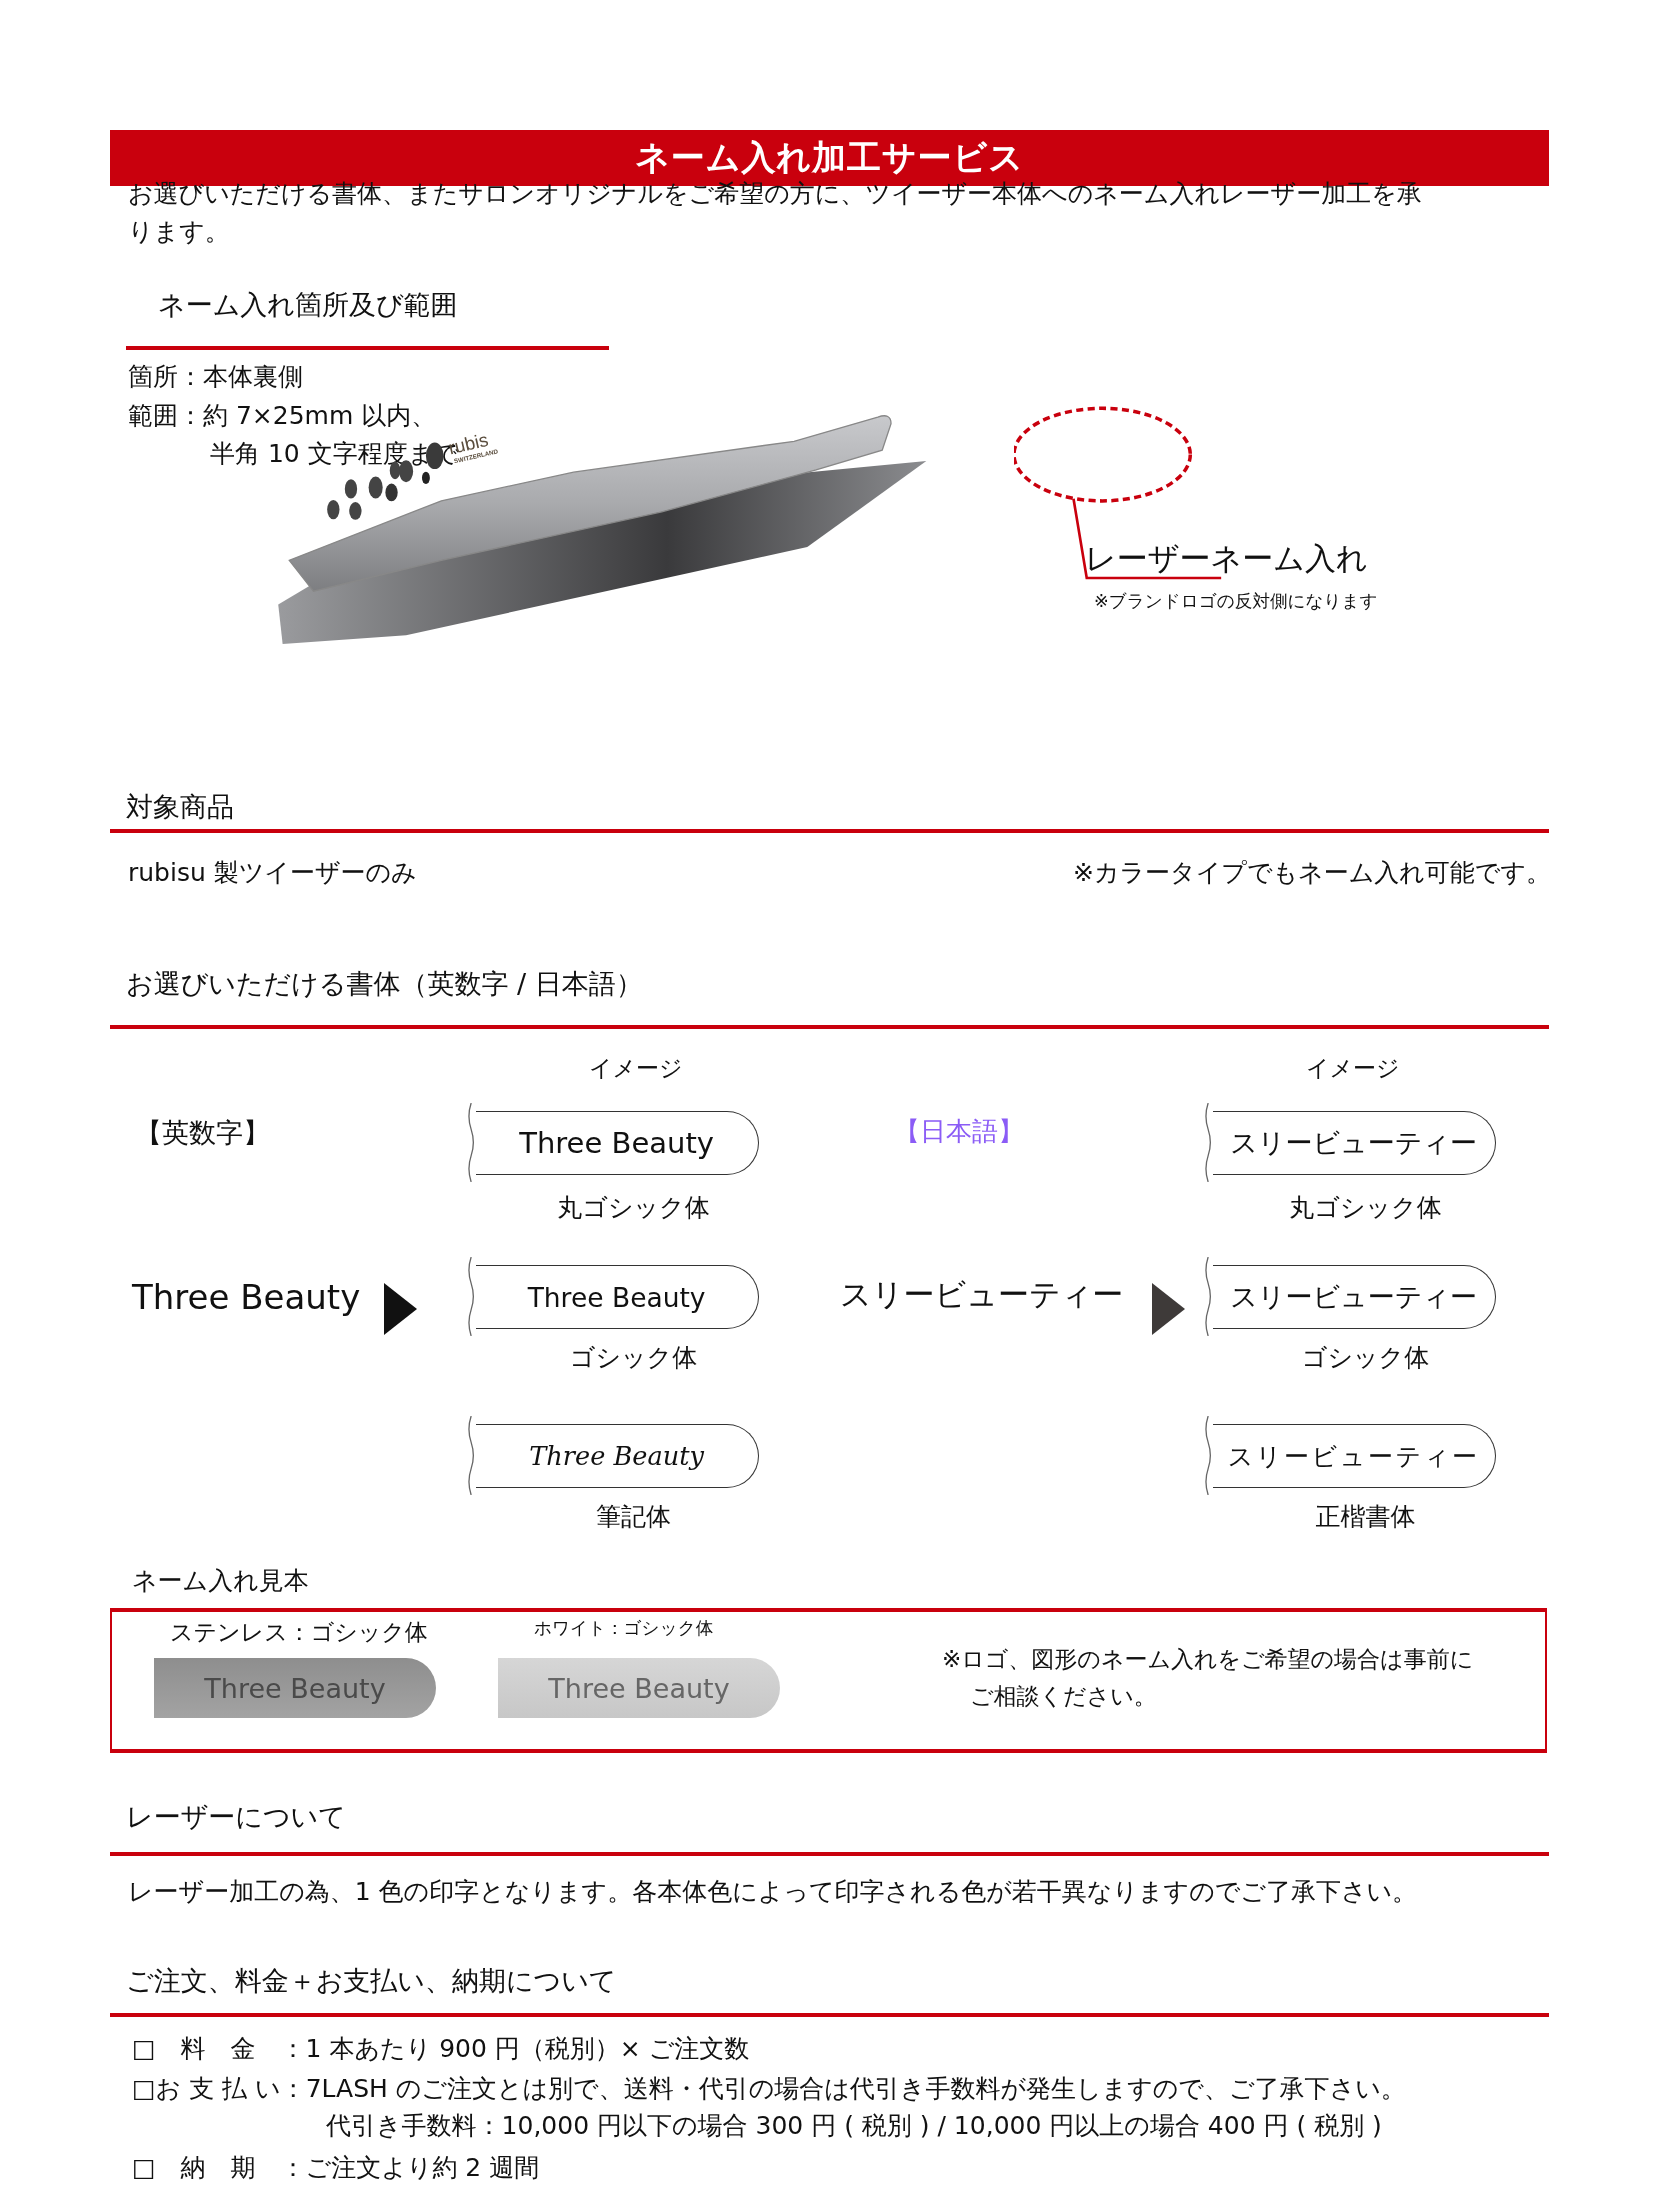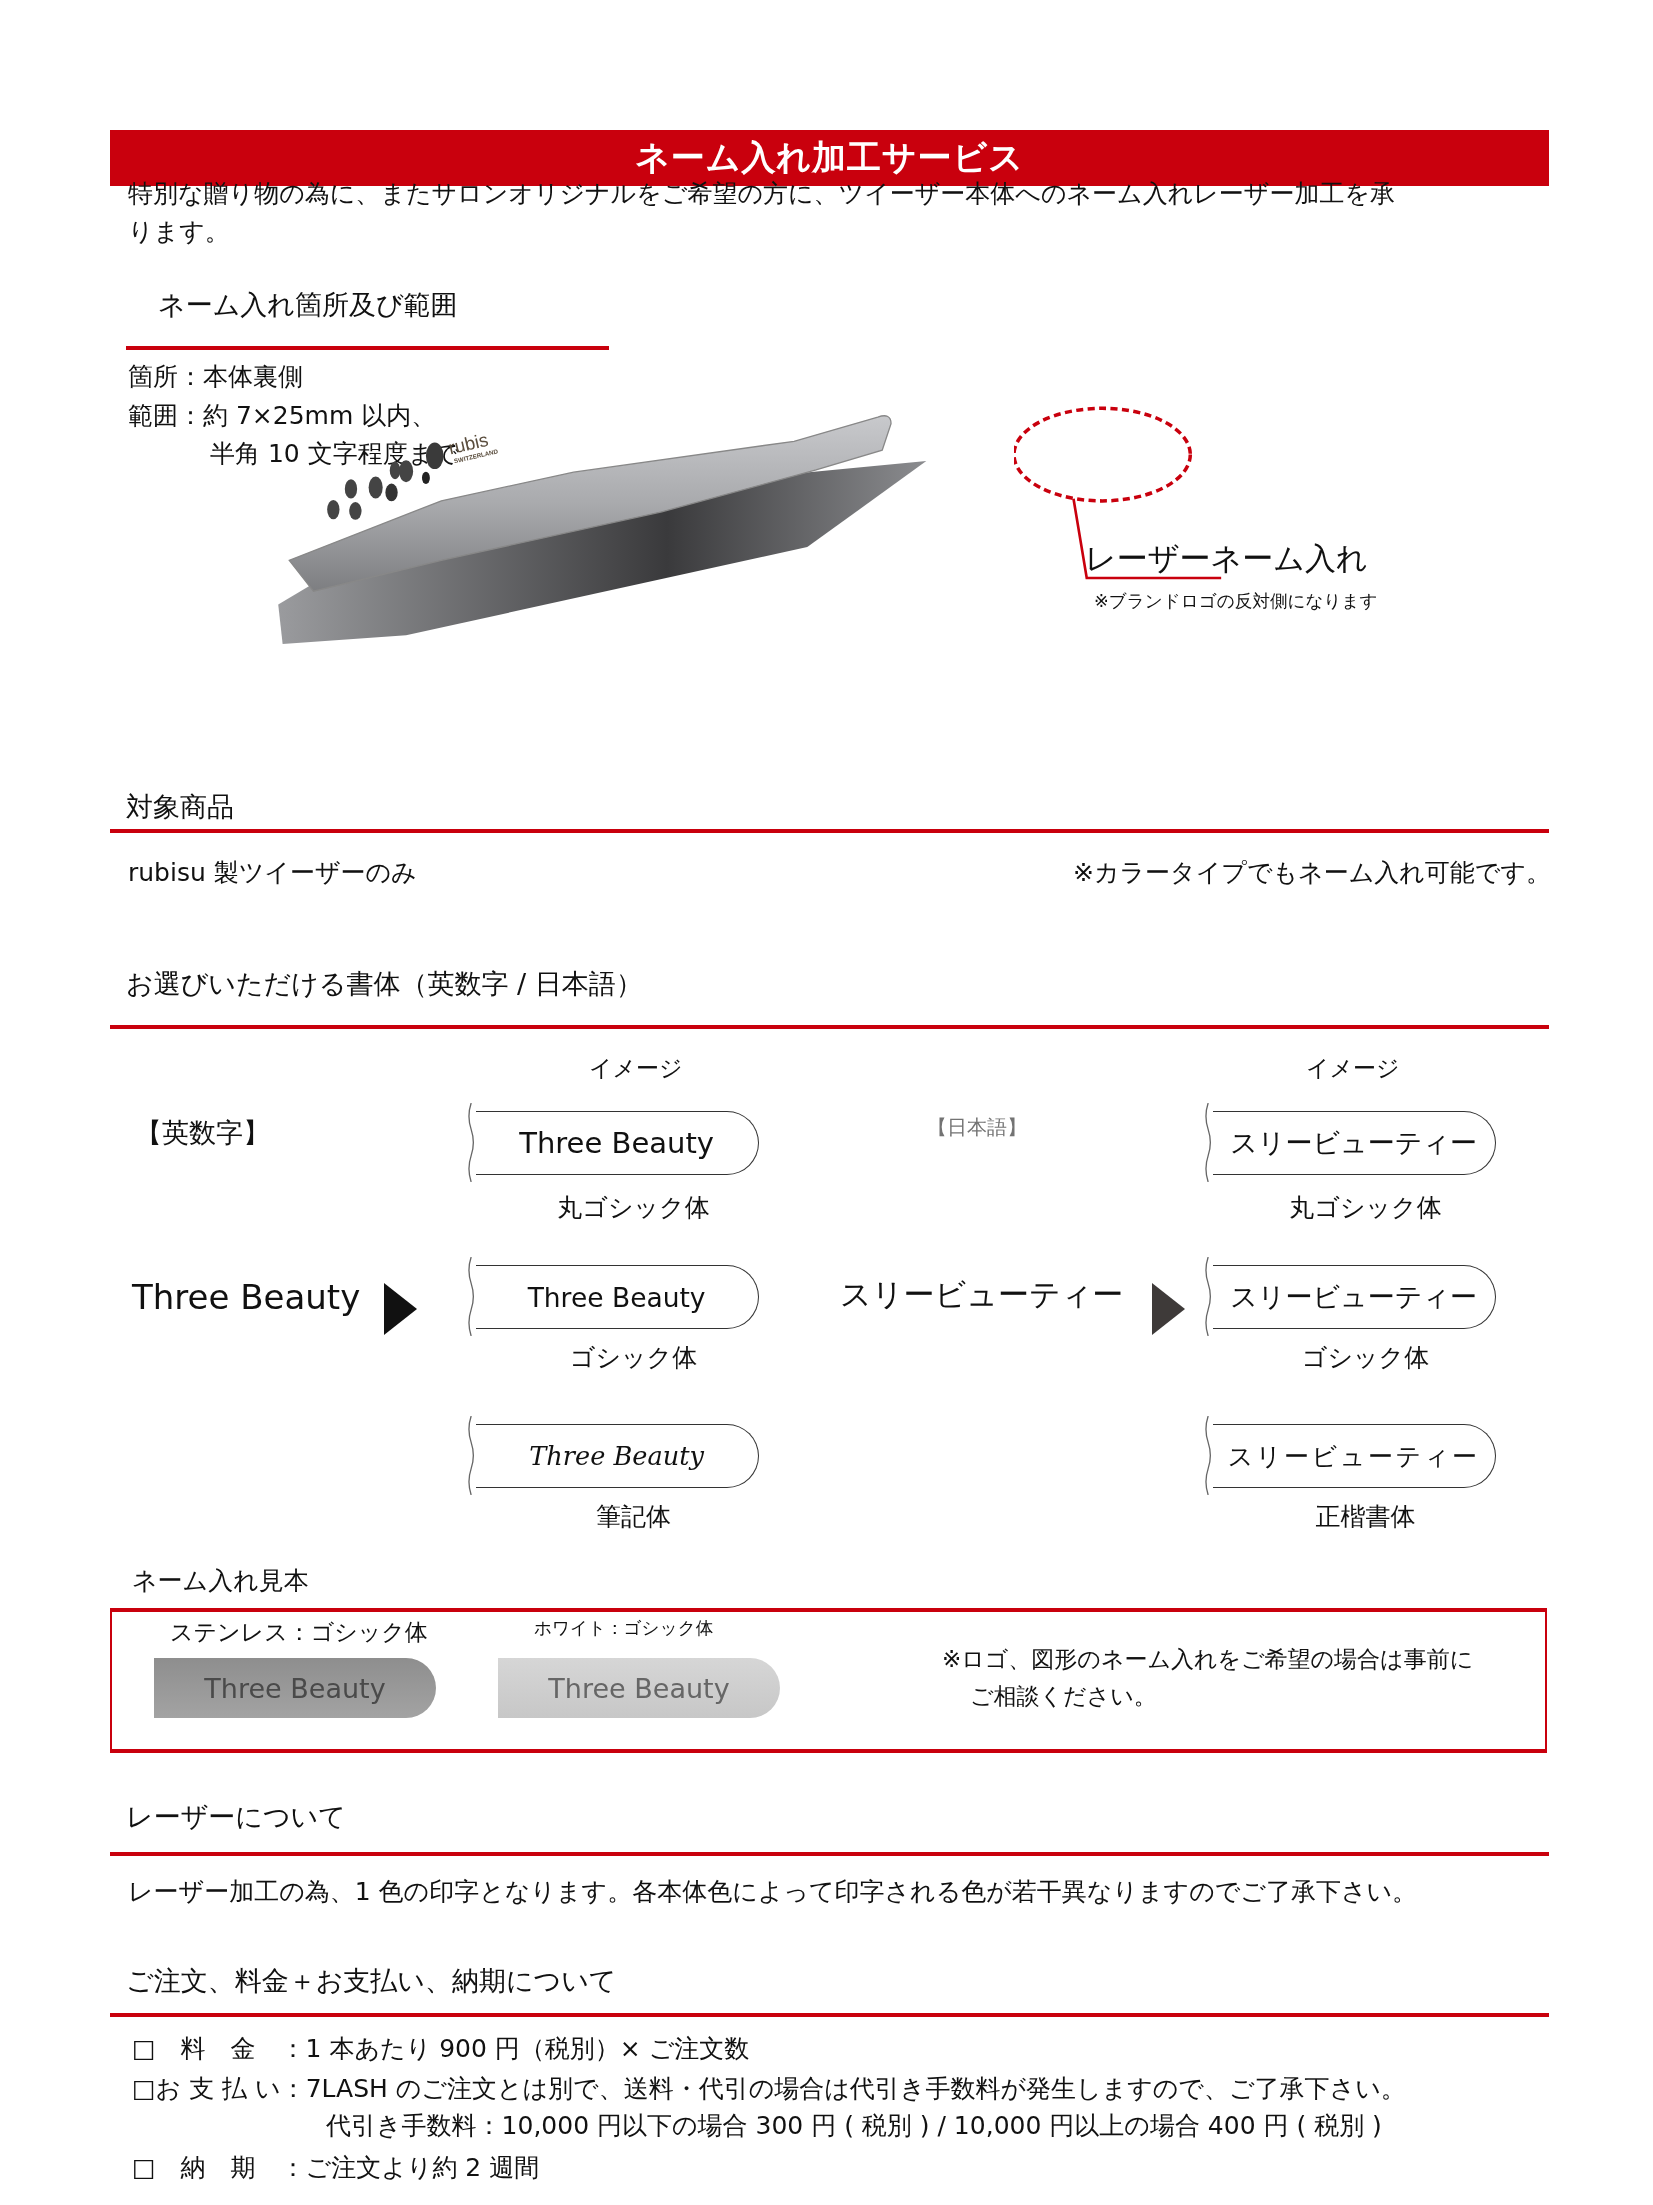--- a/index.html
+++ b/index.html
@@ -15,21 +15,21 @@
   .tip svg{position:absolute;left:0;top:0;}
   .cap{position:absolute;font-size:25px;text-align:center;width:309px;}
 </style>
 </head>
 <body>
 
 <div class="banner" style="top:99px;margin-top:31px;">
   <span>ネーム入れ加工サービス</span>
 </div>
 
-<div class="t" style="left:128px;top:174px;">特別な贈り物の為に、またサロンオリジナルをご希望の方に、ツイーザー本体へのネーム入れレーザー加工を承</div>
+<div class="t" style="left:128px;top:174px;">お選びいただける書体、またサロンオリジナルをご希望の方に、ツイーザー本体へのネーム入れレーザー加工を承</div>
 <div class="t" style="left:128px;top:212px;">ります。</div>
 
 <div class="sec-title" style="top:287px;margin-left:32px;">ネーム入れ箇所及び範囲</div>
 <div class="redline" style="left:126px;top:346px;width:483px;"></div>
 <div class="t" style="left:128px;top:357px;">箇所：本体裏側</div>
 <div class="t" style="left:128px;top:396px;">範囲：約 7×25mm 以内、</div>
 <div class="t" style="left:210px;top:434px;">半角 10 文字程度まで</div>
 
 <svg class="abs" style="left:265px;top:397px;" width="1014" height="309" viewBox="0 0 2300 700">
   <defs>
@@ -71,21 +71,21 @@
 <div class="t" style="left:128px;top:853px;">rubisu 製ツイーザーのみ</div>
 <div class="t" style="left:1073px;top:853px;">※カラータイプでもネーム入れ可能です。</div>
 
 <div class="sec-title" style="top:966px;">お選びいただける書体（英数字 / 日本語）</div>
 <div class="redline" style="left:110px;top:1025px;width:1439px;"></div>
 
 <div class="t" style="left:589px;top:1050px;font-size:23px;">イメージ</div>
 <div class="t" style="left:1306px;top:1050px;font-size:23px;">イメージ</div>
 
 <div class="t" style="left:135px;top:1111px;font-size:27px;">【英数字】</div>
-<div class="t" style="left:927px;top:1111px;font-size:20px;color:#737373;">【日本語】</div>
+<div class="t" style="left:894px;top:1111px;font-size:26px;color:#8b5cf6;">【日本語】</div>
 
 <div class="t" style="left:132px;top:1270px;font-size:34px;">Three Beauty</div>
 <div class="abs" style="left:384px;top:1283px;width:0;height:0;border-top:26.5px solid transparent;border-bottom:26.5px solid transparent;border-left:33px solid #111;"></div>
 <div class="t" style="left:840px;top:1270px;font-size:31px;">スリービューティー</div>
 <div class="abs" style="left:1152px;top:1283px;width:0;height:0;border-top:26.5px solid transparent;border-bottom:26.5px solid transparent;border-left:33px solid #3e3a39;"></div>
 
 <div class="tip" style="left:465px;top:1103px;">
   <svg width="13.2" height="79" viewBox="0 0 30 180">
       <path d="M14,0 Q4,30 14,60 Q24,90 14,120 Q4,150 14,180" fill="none" stroke="#666" stroke-width="3"></path>
     </svg>

